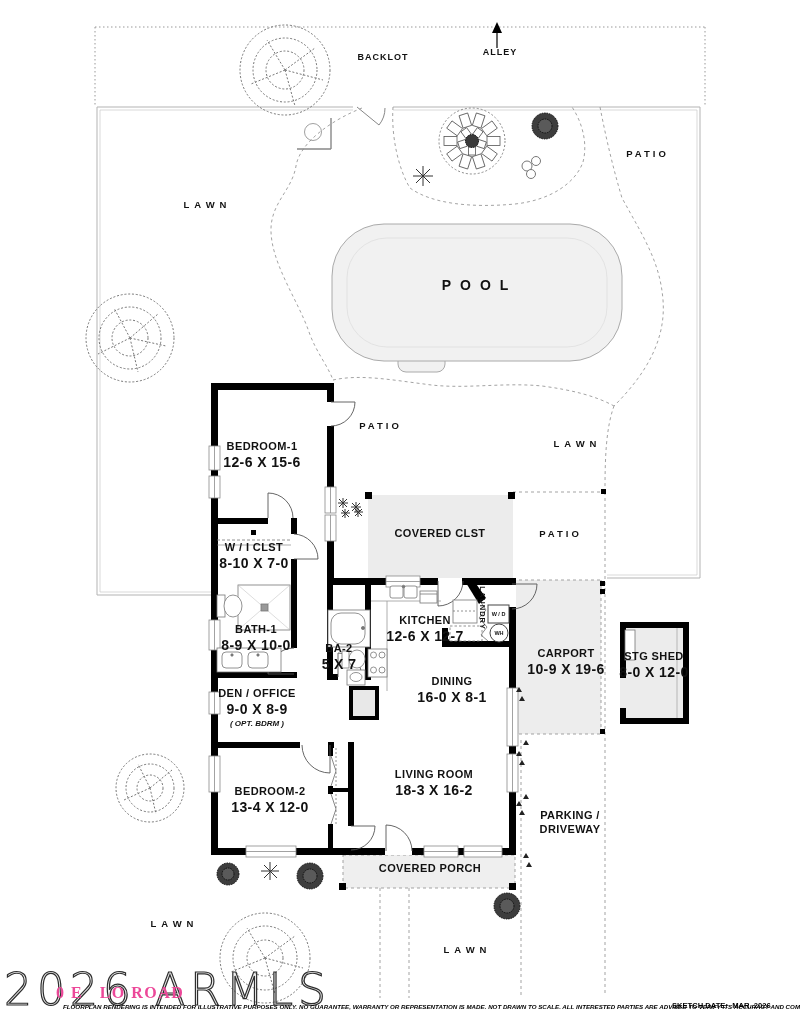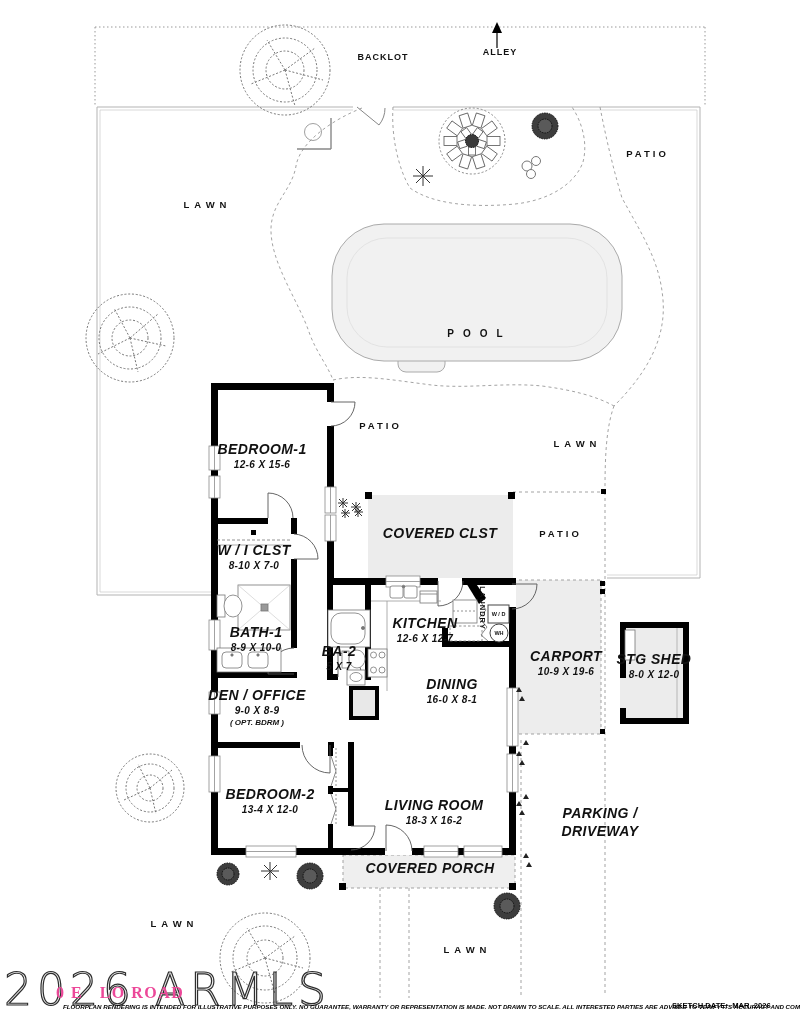--- a/index.html
+++ b/index.html
@@ -3,23 +3,23 @@
 <meta charset="utf-8">
 <style>
   html,body{margin:0;padding:0;background:#fff;}
   #canvas{position:relative;width:800px;height:1036px;background:#fff;overflow:hidden;
           font-family:"Liberation Sans", sans-serif;}
   svg{position:absolute;left:0;top:0;}
   .lbl{position:absolute;transform:translate(-50%,-50%);text-align:center;white-space:nowrap;
        font-weight:bold;color:#111;}
   .site{font-size:9.5px;letter-spacing:5px;padding-left:5px;}
   .site-tight{font-size:9px;letter-spacing:1px;}
-  .pool-lbl{font-size:10px;letter-spacing:9px;padding-left:9px;margin-top:48px;}
-  .room-name{font-size:14px;letter-spacing:.4px;font-style:italic;}
-  .room-dims{font-size:10px;letter-spacing:.4px;margin-top:2px;font-style:italic;}
+  .pool-lbl{font-size:14px;letter-spacing:9px;padding-left:9px;}
+  .room-name{font-size:11px;letter-spacing:.4px;}
+  .room-dims{font-size:14px;letter-spacing:.4px;margin-top:2px;}
   .room-note{font-size:8px;font-style:italic;margin-top:2px;}
   .vert{transform:translate(-50%,-50%) rotate(90deg);font-size:7.5px;letter-spacing:1px;}
   .appl{font-size:5.5px;letter-spacing:0;}
   .watermark{position:absolute;left:4px;top:964px;font-family:"DejaVu Sans",sans-serif;
        font-size:44px;font-weight:300;letter-spacing:5px;color:rgba(0,0,0,0.07);
        -webkit-text-stroke:1.2px #2e2e2e;}
   .address{position:absolute;left:56px;top:984px;font-family:"Liberation Serif",serif;
        font-size:16px;font-weight:bold;letter-spacing:1.5px;color:#ec4899;white-space:pre;}
   .disclaimer{position:absolute;left:63px;top:1003px;font-size:6.2px;font-weight:bold;
        font-style:italic;color:#000;white-space:nowrap;}
@@ -387,33 +387,33 @@
 </div>
 <div class="lbl" style="left:257px;top:707px;">
   <div class="room-name">DEN / OFFICE</div>
   <div class="room-dims">9-0  X  8-9</div>
   <div class="room-note">( OPT. BDRM )</div>
 </div>
 <div class="lbl" style="left:270px;top:800px;">
   <div class="room-name">BEDROOM-2</div>
   <div class="room-dims">13-4  X  12-0</div>
 </div>
-<div class="lbl" style="left:434px;top:783px;margin-top:28px;">
+<div class="lbl" style="left:434px;top:783px;">
   <div class="room-name">LIVING ROOM</div>
   <div class="room-dims">18-3  X  16-2</div>
 </div>
 <div class="lbl" style="left:558px;top:662px;margin-left:8px;">
   <div class="room-name">CARPORT</div>
   <div class="room-dims">10-9 X 19-6</div>
 </div>
 <div class="lbl" style="left:654px;top:665px;">
   <div class="room-name">STG SHED</div>
   <div class="room-dims">8-0 X 12-0</div>
 </div>
-<div class="lbl" style="left:570px;top:822px;margin-left:30px;">
+<div class="lbl" style="left:570px;top:822px;">
   <div class="room-name">PARKING  /</div>
   <div class="room-name" style="margin-top:2px;">DRIVEWAY</div>
 </div>
 <div class="lbl" style="left:430px;top:868px;">
   <div class="room-name">COVERED PORCH</div>
 </div>
 
 <div class="watermark">2026 ARMLS</div>
 <div class="address">0 E   LO ROAD</div>
 <div class="disclaimer">FLOORPLAN RENDERING IS INTENDED FOR ILLUSTRATIVE PURPOSES ONLY.  NO GUARANTEE, WARRANTY OR REPRESENTATION IS MADE.  NOT DRAWN TO SCALE.  ALL INTERESTED PARTIES ARE ADVISED TO VERIFY ITS ACCURACY AND COMPLETENESS.</div>

